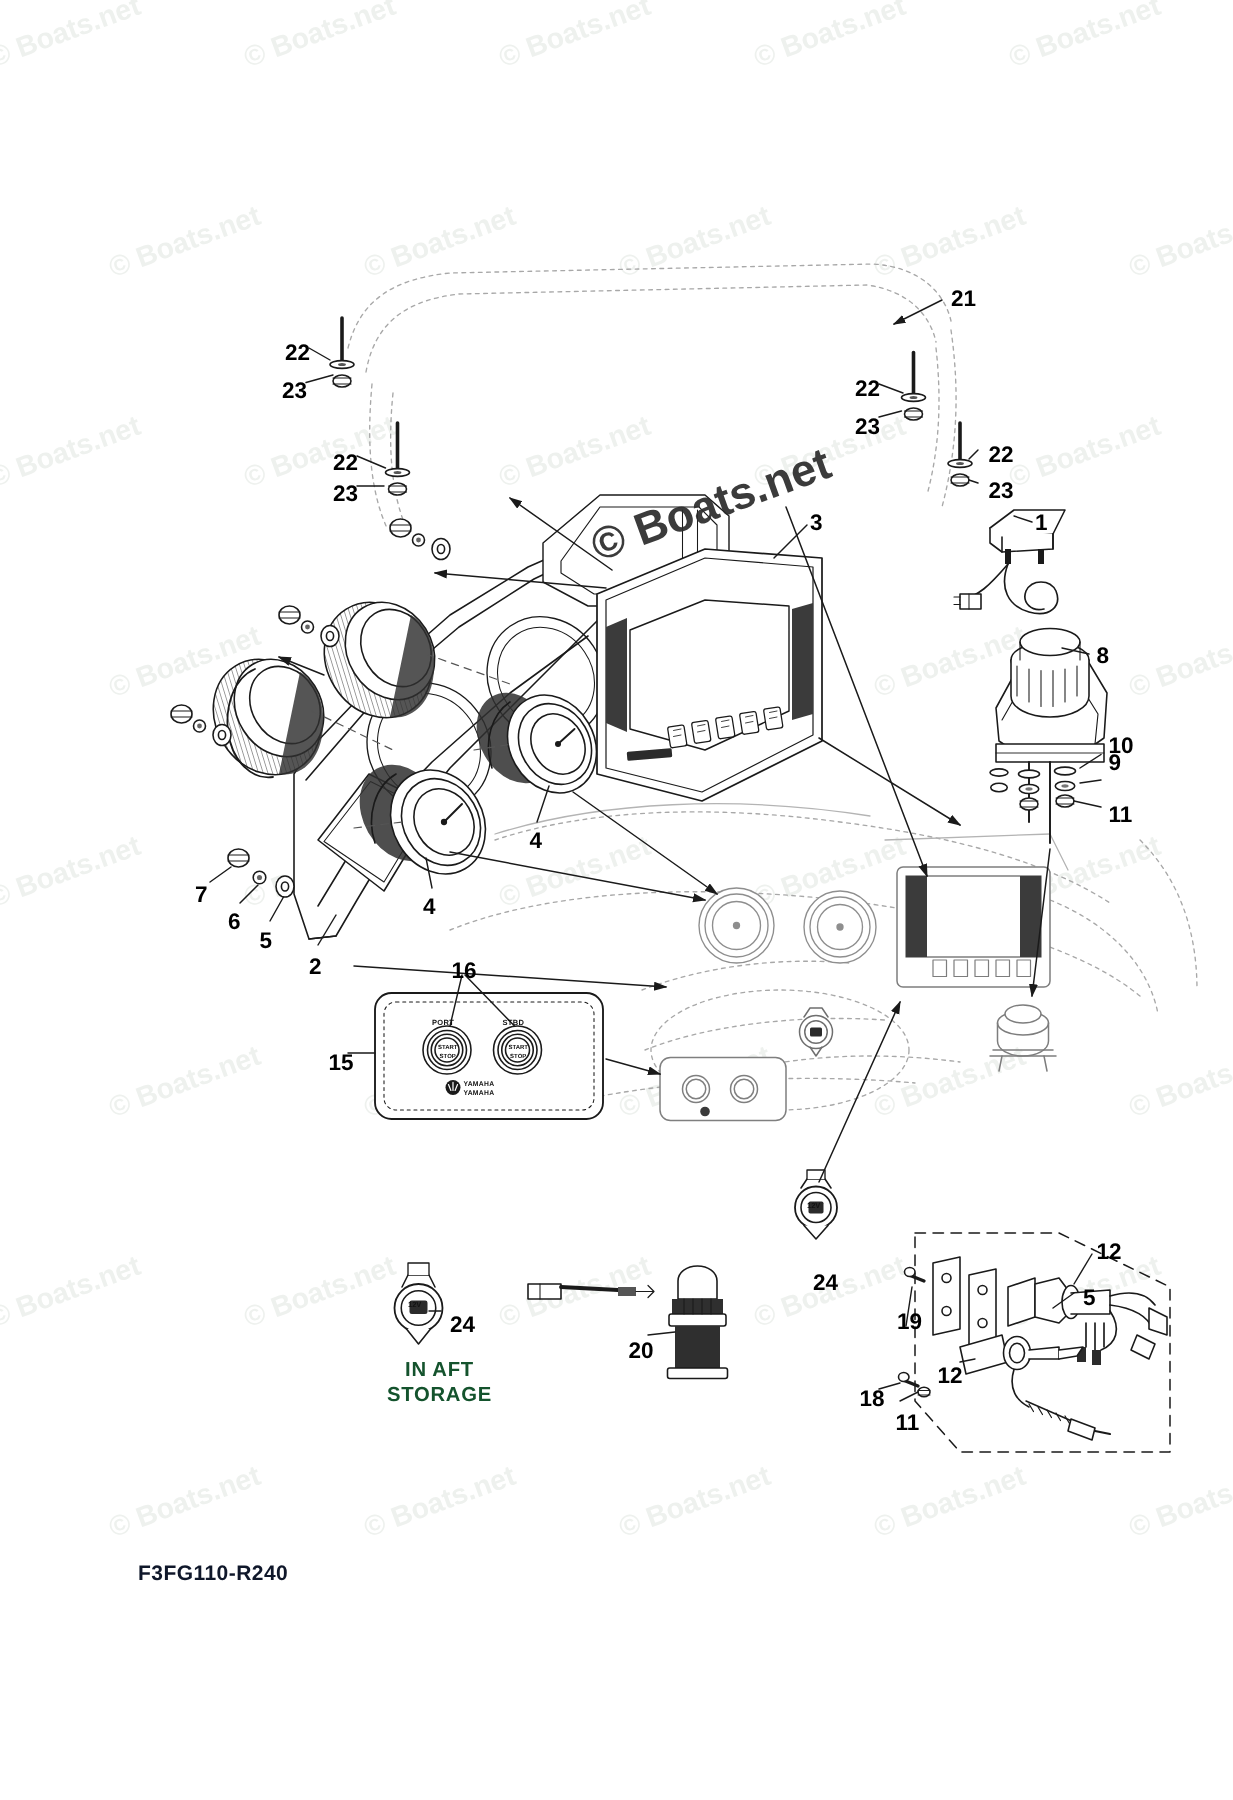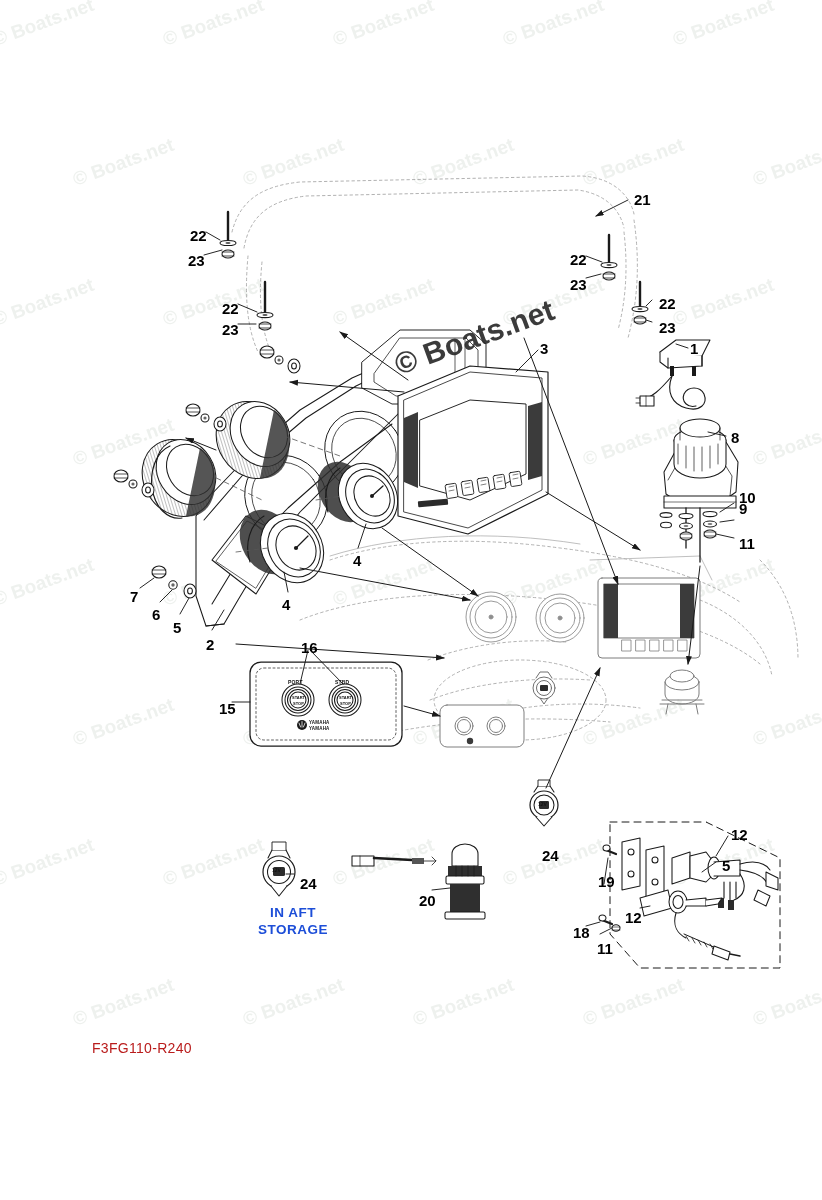--- a/index.html
+++ b/index.html
@@ -51,33 +51,33 @@
     font-weight: bold;
     color: #000;
     white-space: nowrap;
     line-height: 1;
   }
   .ref-label {
     position: absolute;
     font-family: "Liberation Sans", sans-serif;
     font-size: 13.5px;
     font-weight: bold;
-    color: #1d4ed8;
+    color: #14532d;
     letter-spacing: .5px;
     text-align: center;
     line-height: 1.25;
   }
   .diagram-code {
     position: absolute;
     left: 92px;
     top: 1040px;
     font-family: "Liberation Sans", sans-serif;
     font-size: 14px;
-    font-weight: normal;
-    color: #b91c1c;
+    font-weight: bold;
+    color: #0f172a;
     letter-spacing: .3px;
   }
   .footer {
     position: absolute;
     left: 0;
     top: 1152px;
     width: 822px;
     text-align: center;
     font-family: "Liberation Sans", sans-serif;
     font-size: 25px;

